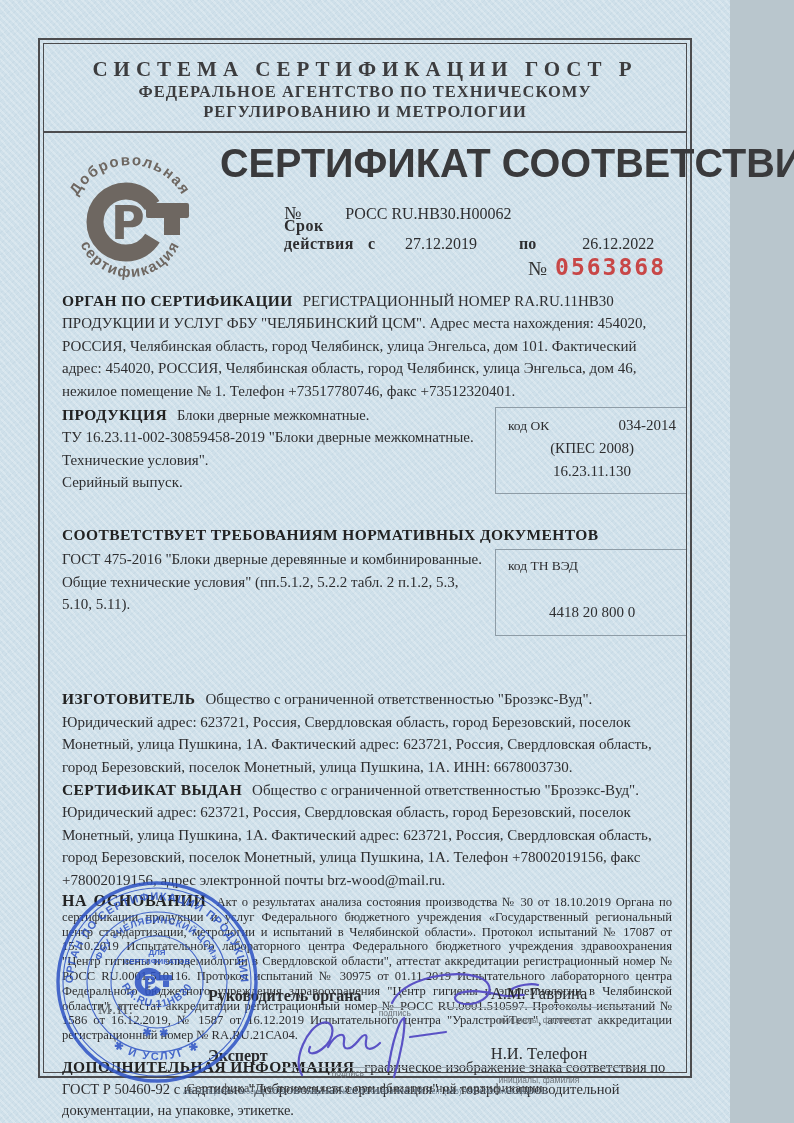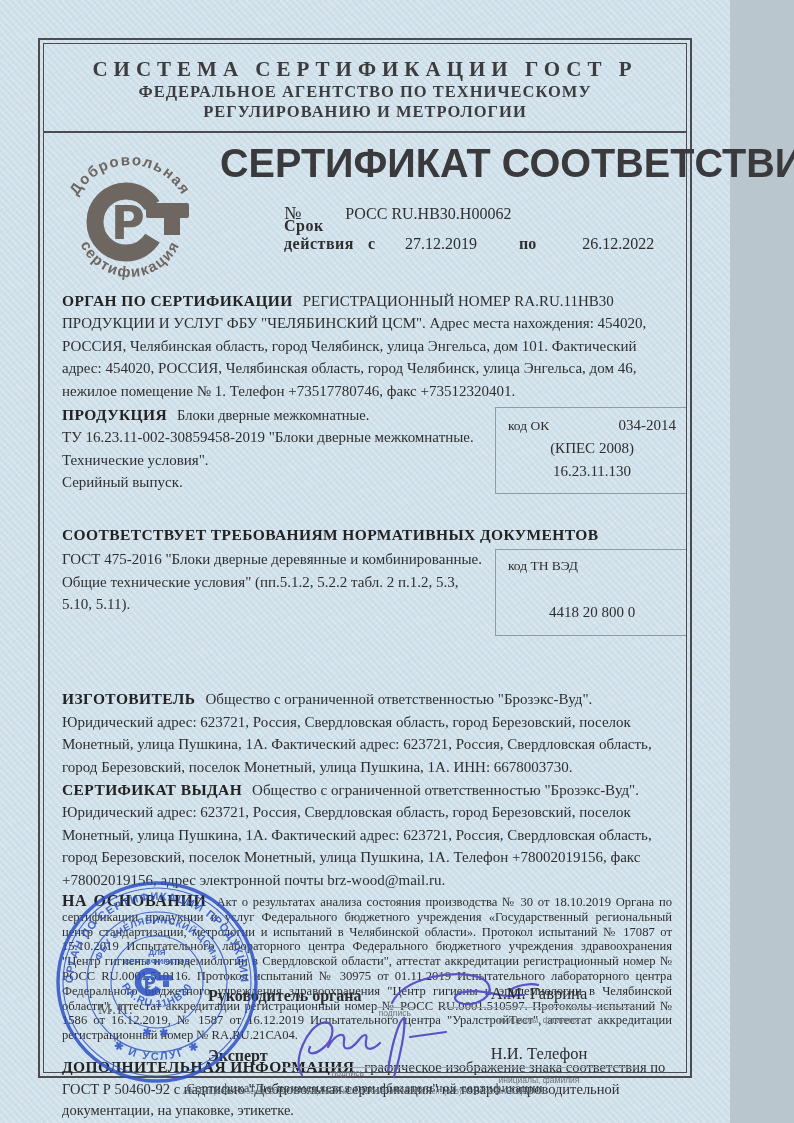--- a/index.html
+++ b/index.html
@@ -116,20 +116,23 @@
           <div class="cert-title">СЕРТИФИКАТ СООТВЕТСТВИЯ</div>
 
           <div class="num-row">
             <span class="nsign">№</span><span>РОСС RU.НВ30.Н00062</span>
           </div>
 
           <div class="validity-row">
             <b>Срок действия</b><span class="v-from-lbl">с</span><span class="v-from">27.12.2019</span><span class="v-to-lbl">по</span><span class="v-to">26.12.2022</span>
           </div>
 
+          <div class="blank-num">
+            <span class="nsign">№</span><span class="digits">0563868</span>
+          </div>
         </div>
 
         <p class="sec p-organ"><span class="sec-label">ОРГАН ПО СЕРТИФИКАЦИИ</span><span class="inline-gap"></span><span>РЕГИСТРАЦИОННЫЙ НОМЕР RA.RU.11НВ30 ПРОДУКЦИИ И УСЛУГ ФБУ "ЧЕЛЯБИНСКИЙ ЦСМ". Адрес места нахождения: 454020, РОССИЯ, Челябинская область, город Челябинск, улица Энгельса, дом 101. Фактический адрес: 454020, РОССИЯ, Челябинская область, город Челябинск, улица Энгельса, дом 46, нежилое помещение № 1. Телефон +73517780746, факс +73512320401.</span></p>
 
         <div class="product-wrap clearfix">
           <div class="code-box">
             <div class="c-r1">
                 <span class="code-lbl">код ОК</span>
                 <span>034-2014</span>
               </div>

